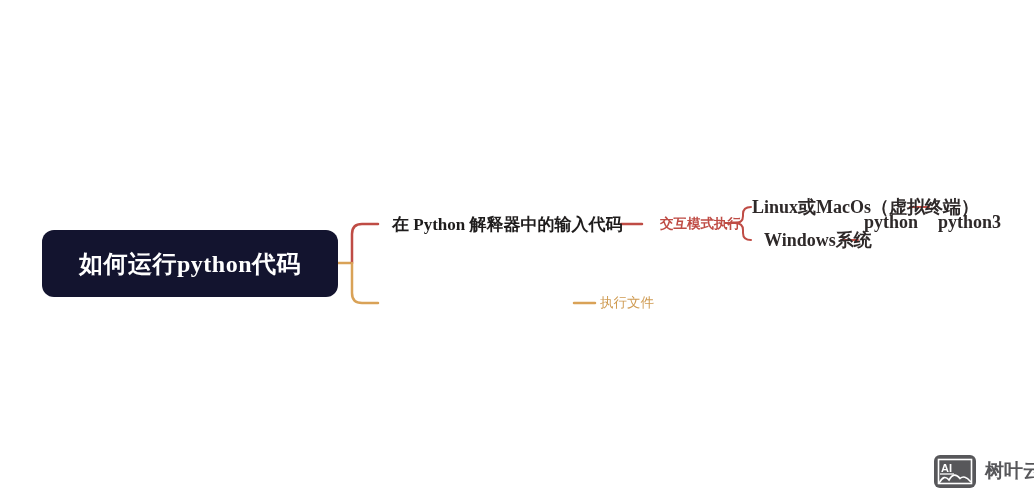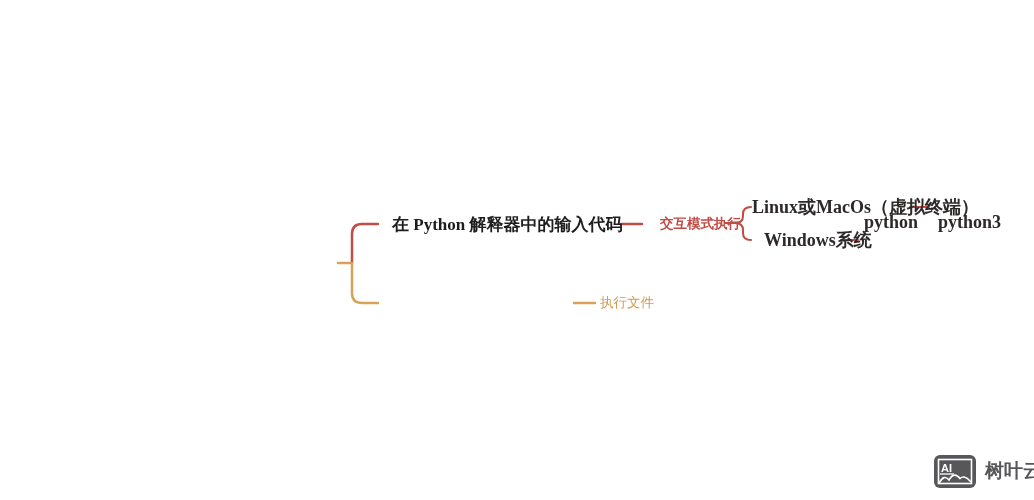--- a/index.html
+++ b/index.html
@@ -99,20 +99,23 @@
     <path d="M735 223 Q743 223 743 216 V214 Q743 207 751 207" stroke="#bf4c45" stroke-width="2" fill="none" stroke-linecap="round"></path>
     <path d="M735 223 Q743 223 743 230 V233 Q743 240 751 240" stroke="#bf4c45" stroke-width="2" fill="none" stroke-linecap="round"></path>
 
     <path d="M910 207 H929" stroke="#bf4c45" stroke-width="2" fill="none" stroke-linecap="round"></path>
 
     <path d="M841 240 H858" stroke="#bf4c45" stroke-width="2" fill="none" stroke-linecap="round"></path>
 
     <path d="M574 303 H595" stroke="#d9a257" stroke-width="2.5" fill="none" stroke-linecap="round"></path>
   </svg>
 
+  <div class="root-node">
+    <span class="root-label">如何运行python代码</span>
+  </div>
 
   <div class="node-label lvl2" style="left:392px; top:224px;">在 Python 解释器中的输入代码</div>
   <div class="node-label lvl3-red" style="left:636px; top:224px;margin-left:24px;">交互模式执行</div>
   <div class="node-label lvl4" style="left:752px; top:207px;">Linux或MacOs（虚拟终端）</div>
   <div class="node-label lvl4" style="left:938px; top:222px;">python3</div>
   <div class="node-label lvl4" style="left:764px; top:240px;">Windows系统</div>
   <div class="node-label lvl4" style="left:864px; top:222px;">python</div>
 
   <div class="node-label lvl3-orange" style="left:600px; top:303px;">执行文件</div>
 

